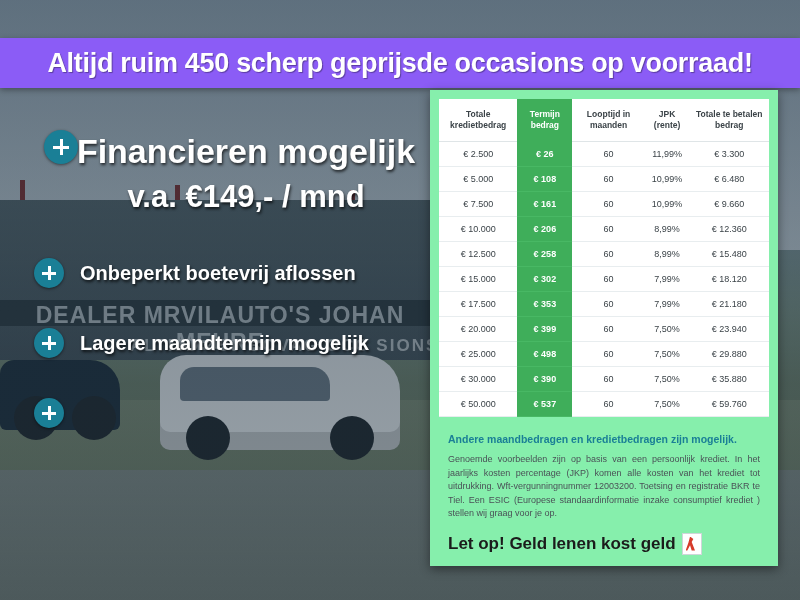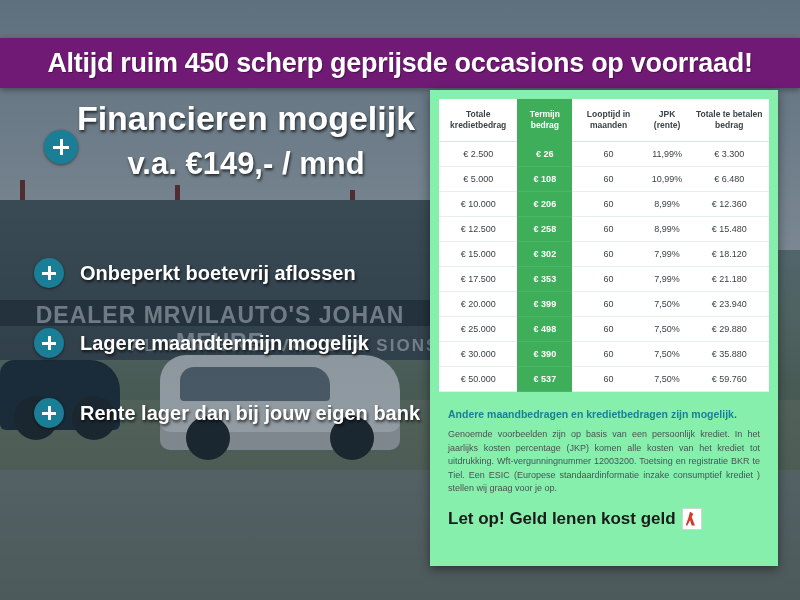--- a/index.html
+++ b/index.html
@@ -90,21 +90,21 @@
     position: absolute; left: 0; top: 0; width: 800px; height: 600px;
     background: linear-gradient(rgba(20,40,55,0.55), rgba(20,40,55,0.35));
   }
 
   
   .banner {
     position: absolute;
     left: 0; top: 38px;
     width: 800px;
     height: 50px;
-    background: #701a75;
+    background: #8b5cf6;
     display: flex;
     align-items: center;
     justify-content: center;
     box-shadow: 0 2px 6px rgba(0,0,0,0.35);
   }
   .banner-text {
     color: #ffffff;
     font-size: 27px;
     font-weight: bold;
     letter-spacing: -0.3px;
@@ -118,20 +118,21 @@
     left: 46px; top: 96px;
     width: 400px;
     color: #ffffff;
     text-align: center;
     text-shadow: 1px 2px 3px rgba(0,0,0,0.7);
   }
   .headline .line1 {
     font-size: 34px;
     font-weight: bold;
     line-height: 44px;
+    margin-top: 33px;
   }
   .headline .line2 {
     font-size: 31px;
     font-weight: bold;
     line-height: 44px;
     margin-top: 2px;
   }
 
   
   .bullets {
@@ -316,21 +317,20 @@
     <div class="bullet">
       <div class="plus"></div>
       <div class="btext">Onbeperkt boetevrij aflossen</div>
     </div>
     <div class="bullet">
       <div class="plus"></div>
       <div class="btext">Lagere maandtermijn mogelijk</div>
     </div>
     <div class="bullet">
       <div class="plus"></div>
-      <div class="btext">Rente lager dan bij jouw eigen bank</div>
     </div>
   </div>
 
   <div class="card">
     <table class="rates">
       <thead>
         <tr>
           <th>Totale kredietbedrag</th>
           <th class="hl">Termijn bedrag</th>
           <th>Looptijd in maanden</th>
@@ -347,20 +347,27 @@
           <td>€ 3.300</td>
         </tr>
         <tr>
           <td>€ 5.000</td>
           <td class="hl">€ 108</td>
           <td>60</td>
           <td>10,99%</td>
           <td>€ 6.480</td>
         </tr>
         <tr>
+          <td>€ 7.500</td>
+          <td class="hl">€ 161</td>
+          <td>60</td>
+          <td>10,99%</td>
+          <td>€ 9.660</td>
+        </tr>
+        <tr>
           <td>€ 10.000</td>
           <td class="hl">€ 206</td>
           <td>60</td>
           <td>8,99%</td>
           <td>€ 12.360</td>
         </tr>
         <tr>
           <td>€ 12.500</td>
           <td class="hl">€ 258</td>
           <td>60</td>

